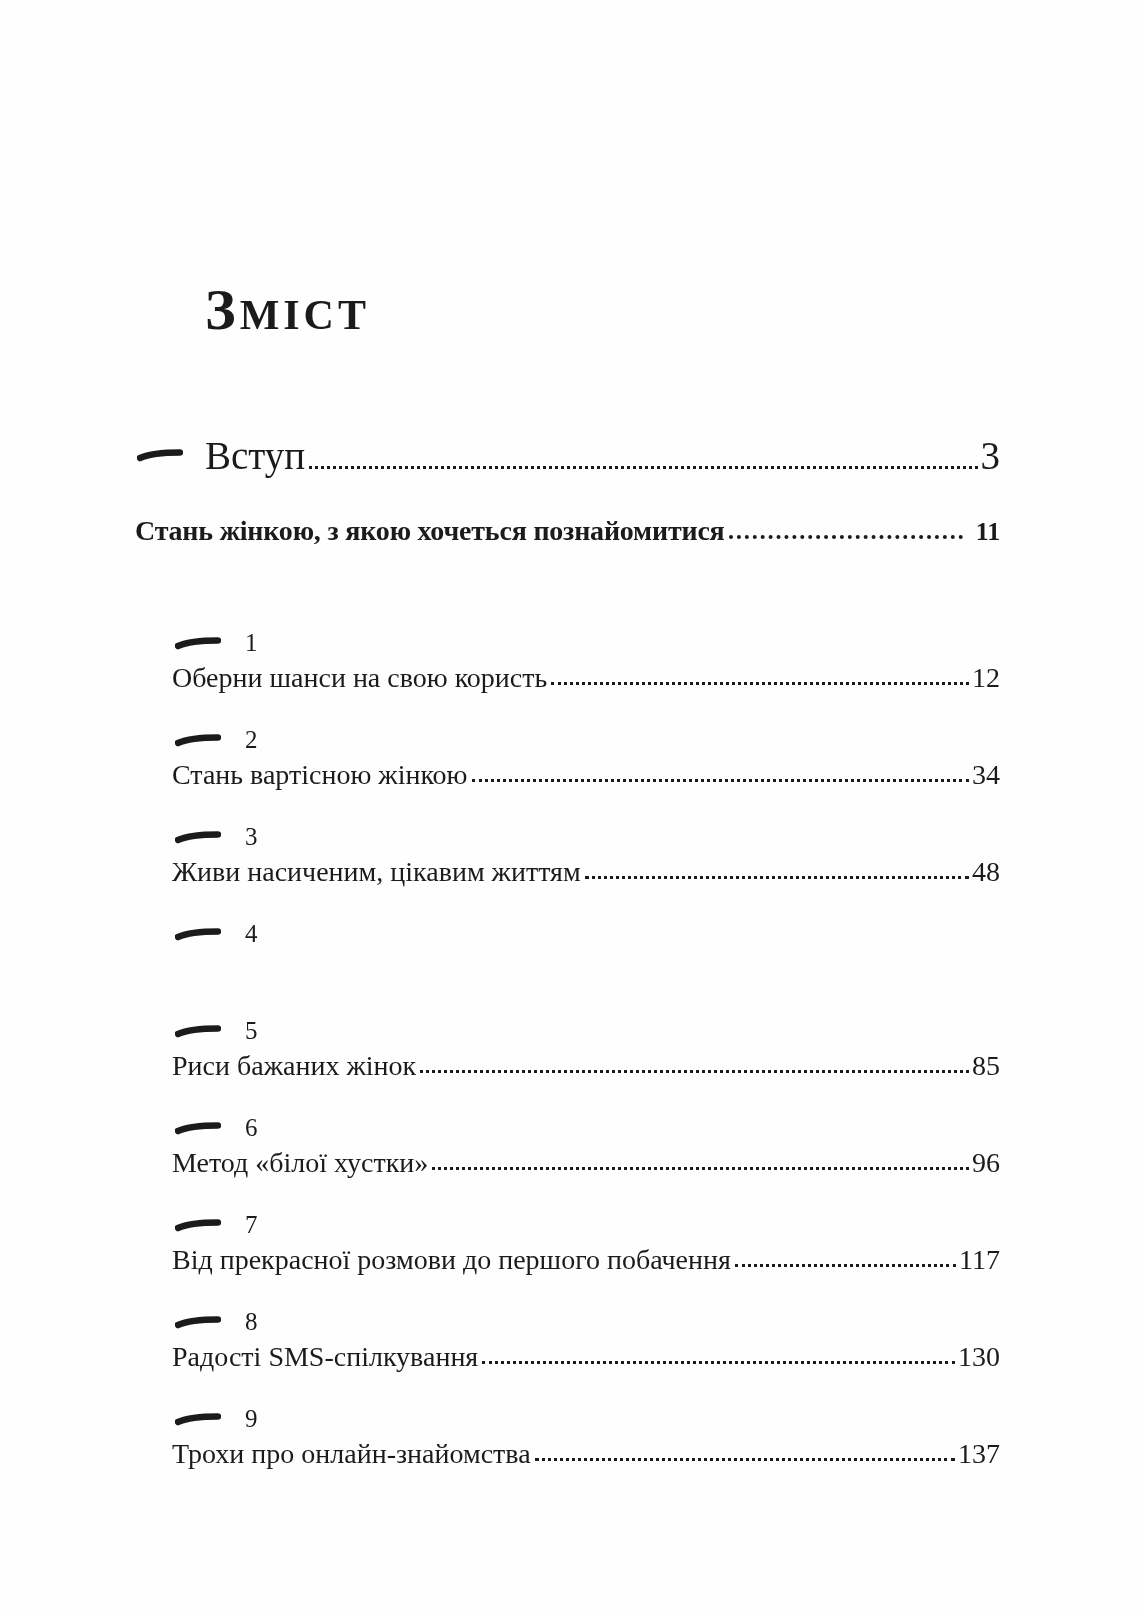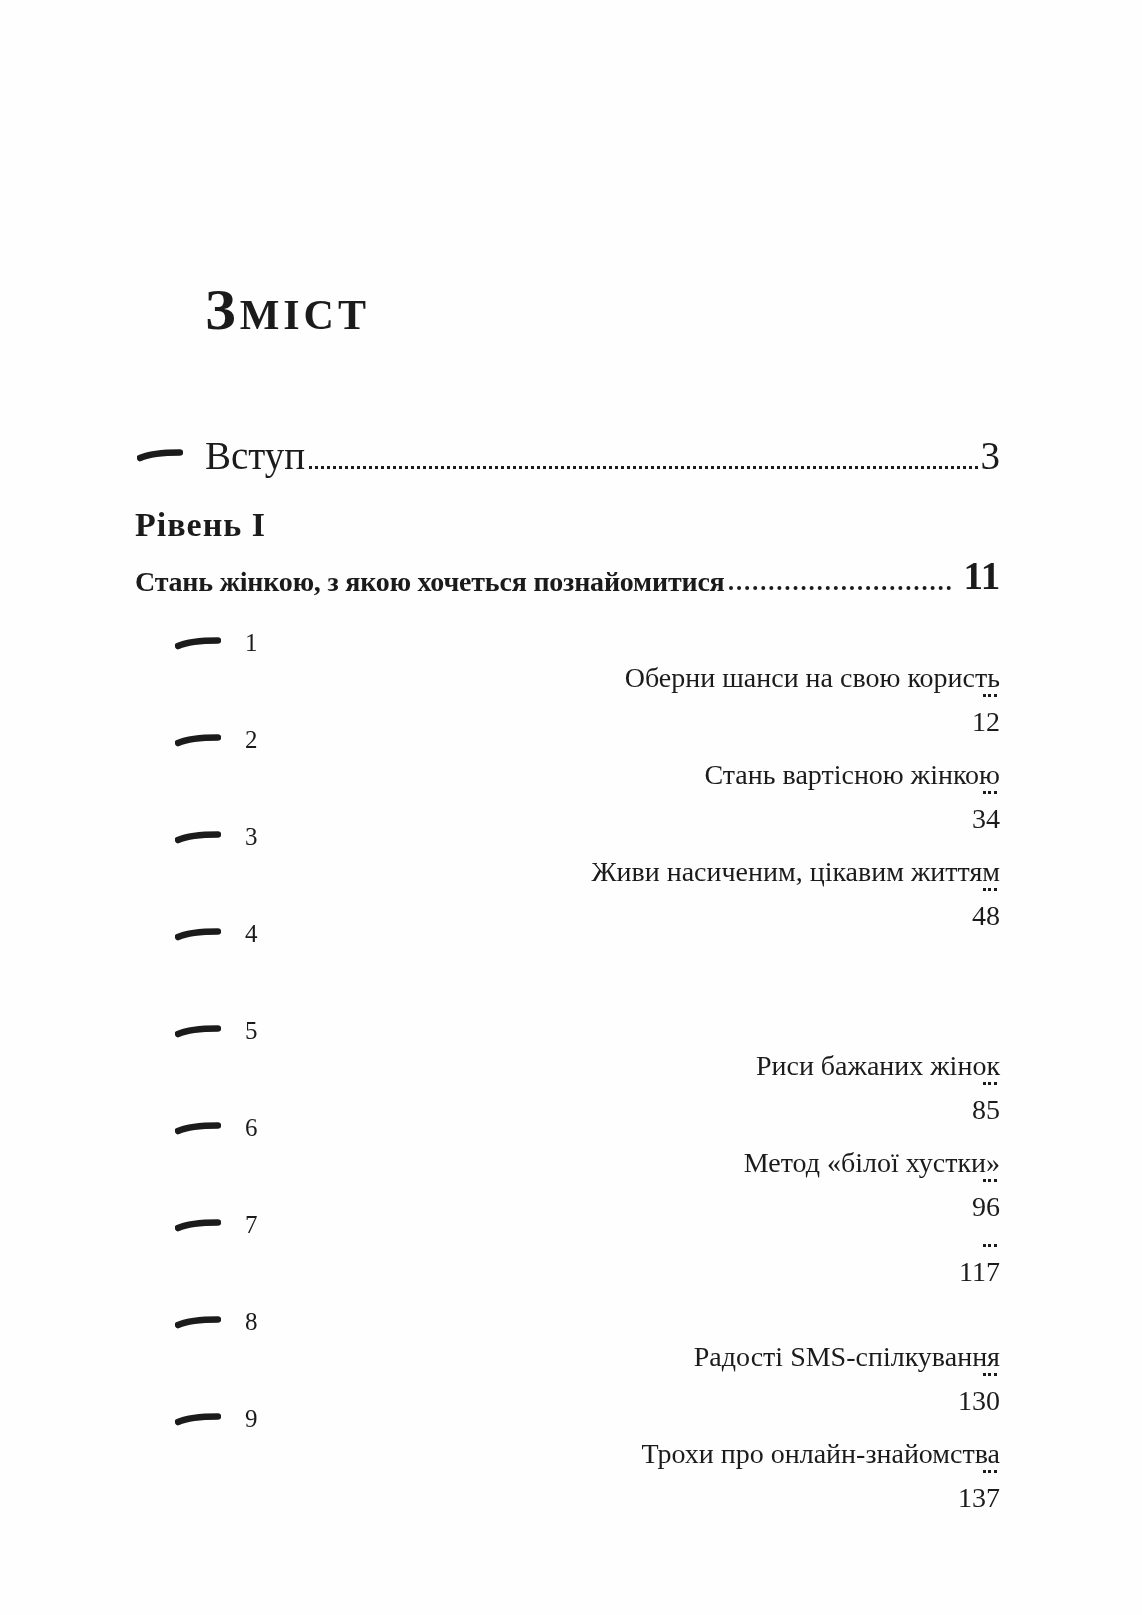--- a/index.html
+++ b/index.html
@@ -53,59 +53,58 @@
   .section {
     position: absolute;
     top: 506px;
     left: 135px;
     width: 865px;
     font-weight: bold;
   }
   .section-kicker { font-size: 34px; letter-spacing: 1px; line-height: 38px; }
   .section-row { font-size: 28px; margin-top: 9px; letter-spacing: -0.2px; }
   .section-row .leader { border-bottom-width: 4px; margin-bottom: 8px; }
-  .section-row .pagenum { margin-left: 10px; font-size: 39px; }
+  .section-row .pagenum { margin-left: 10px; font-size: 26px; }
 
   
   .chapters {
     position: absolute;
     top: 626px;
     left: 135px;
     width: 865px;
   }
   .chapter { height: 97px; }
   .num-row {
     display: flex;
     align-items: center;
     padding-left: 40px;
     height: 33px;
   }
   .chapter-num { font-size: 25px; margin-left: 24px; }
-  .entry-row { padding-left: 37px; font-size: 28px; margin-top: 3px; flex-direction: column; }
+  .entry-row { padding-left: 37px; font-size: 28px; margin-top: 3px; }
 </style>
 </head>
 <body>
 
 <div class="page">
 
   <h1 class="toc-title">ЗМІСТ</h1>
 
   <div class="toc-row intro-row">
     <span class="dash-wrap">
       <svg width="46" height="14" viewBox="0 0 46 14">
           <path d="M3 10 C 13 5.5, 28 4.5, 43 4.5" stroke="#1b1b1b" stroke-width="6.5" stroke-linecap="round" fill="none"></path>
         </svg>
     </span>
     <span class="label">Вступ</span>
     <span class="leader"></span>
     <span class="pagenum">3</span>
   </div>
 
   <div class="section">
-    <div class="section-kicker">Рівень I</div>
     <div class="toc-row section-row">
       <span class="label">Стань жінкою, з якою хочеться познайомитися</span>
       <span class="leader"></span>
       <span class="pagenum">11</span>
     </div>
   </div>
 
   <div class="chapters">
 
     <div class="chapter">
@@ -188,20 +187,21 @@
     </div>
 
     <div class="chapter">
       <div class="num-row">
         <span class="dash-wrap"><svg width="46" height="14" viewBox="0 0 46 14">
               <path d="M3 10 C 13 5.5, 28 4.5, 43 4.5" stroke="#1b1b1b" stroke-width="6.5" stroke-linecap="round" fill="none"></path>
             </svg></span>
         <span class="chapter-num">7</span>
       </div>
       <div class="toc-row entry-row">
+        <span class="label">Від прекрасної розмови до першого побачення</span>
         <span class="leader"></span>
         <span class="pagenum">117</span>
       </div>
     </div>
 
     <div class="chapter">
       <div class="num-row">
         <span class="dash-wrap"><svg width="46" height="14" viewBox="0 0 46 14">
               <path d="M3 10 C 13 5.5, 28 4.5, 43 4.5" stroke="#1b1b1b" stroke-width="6.5" stroke-linecap="round" fill="none"></path>
             </svg></span>

